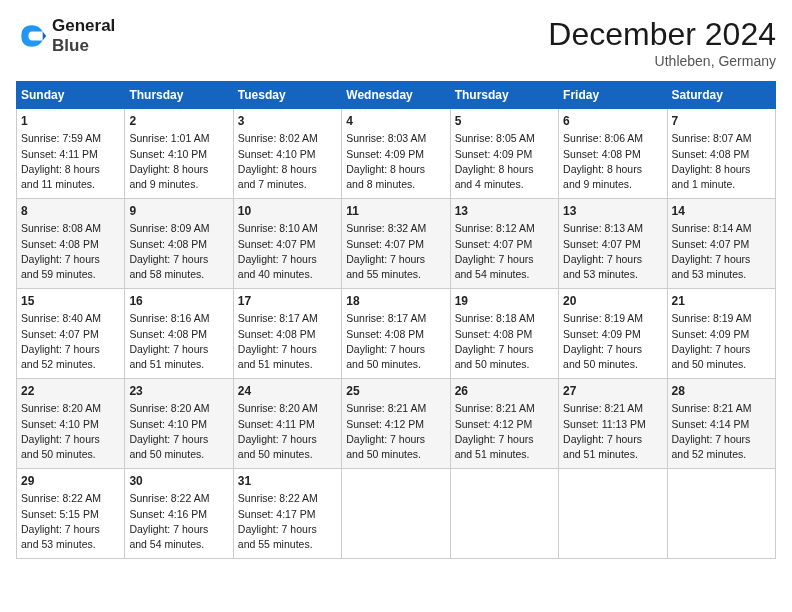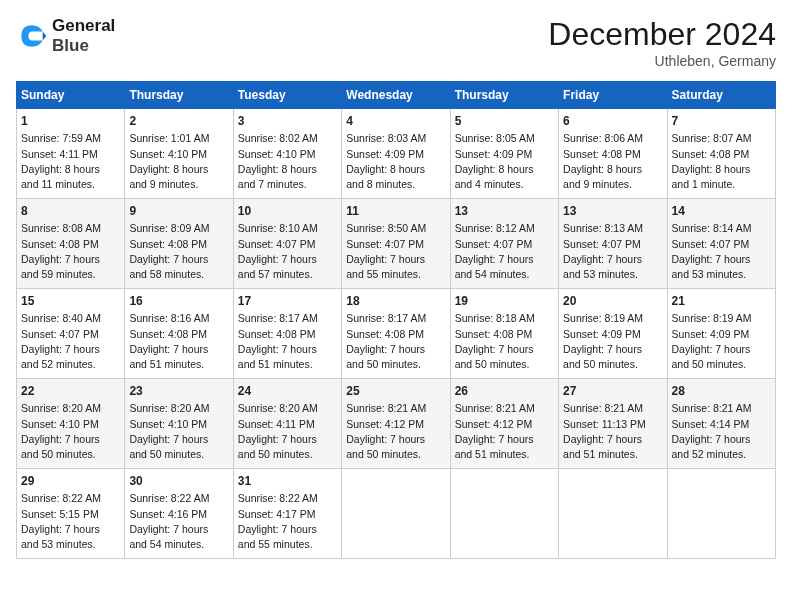--- a/index.html
+++ b/index.html
@@ -175,25 +175,25 @@
           <div>Sunrise: 8:09 AM</div>
           <div>Sunset: 4:08 PM</div>
           <div>Daylight: 7 hours</div>
           <div>and 58 minutes.</div>
         </td>
         <td>
           <span class="day-num">10</span>
           <div>Sunrise: 8:10 AM</div>
           <div>Sunset: 4:07 PM</div>
           <div>Daylight: 7 hours</div>
-          <div>and 57 minutes.</div>
+          <div>and 40 minutes.</div>
         </td>
         <td>
           <span class="day-num">11</span>
-          <div>Sunrise: 8:50 AM</div>
+          <div>Sunrise: 8:32 AM</div>
           <div>Sunset: 4:07 PM</div>
           <div>Daylight: 7 hours</div>
           <div>and 55 minutes.</div>
         </td>
         <td>
           <span class="day-num">13</span>
           <div>Sunrise: 8:12 AM</div>
           <div>Sunset: 4:07 PM</div>
           <div>Daylight: 7 hours</div>
           <div>and 54 minutes.</div>

